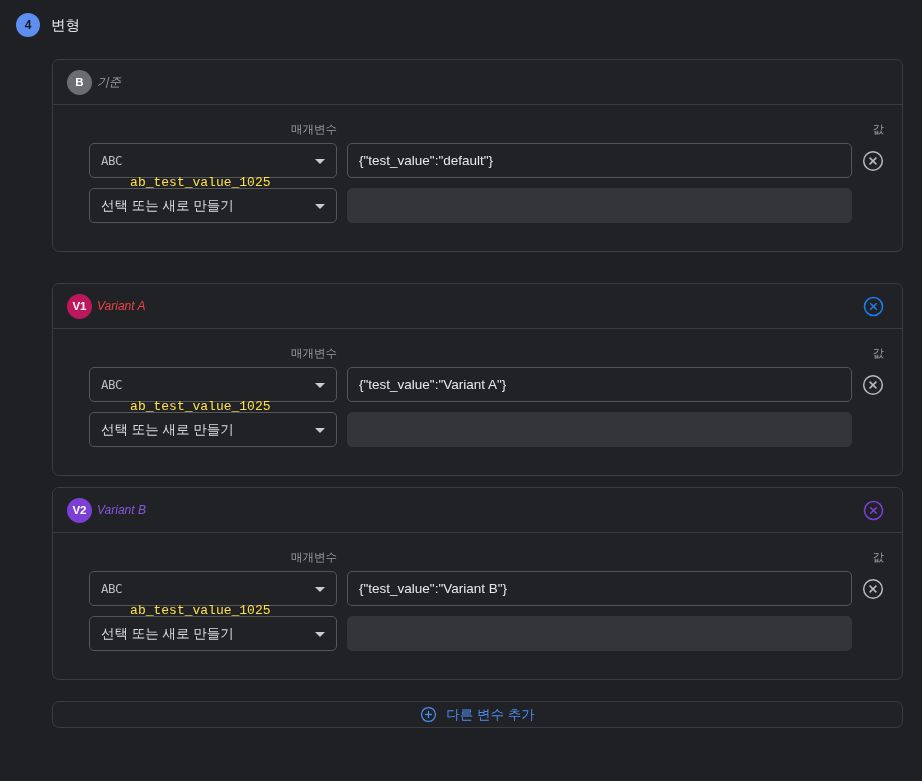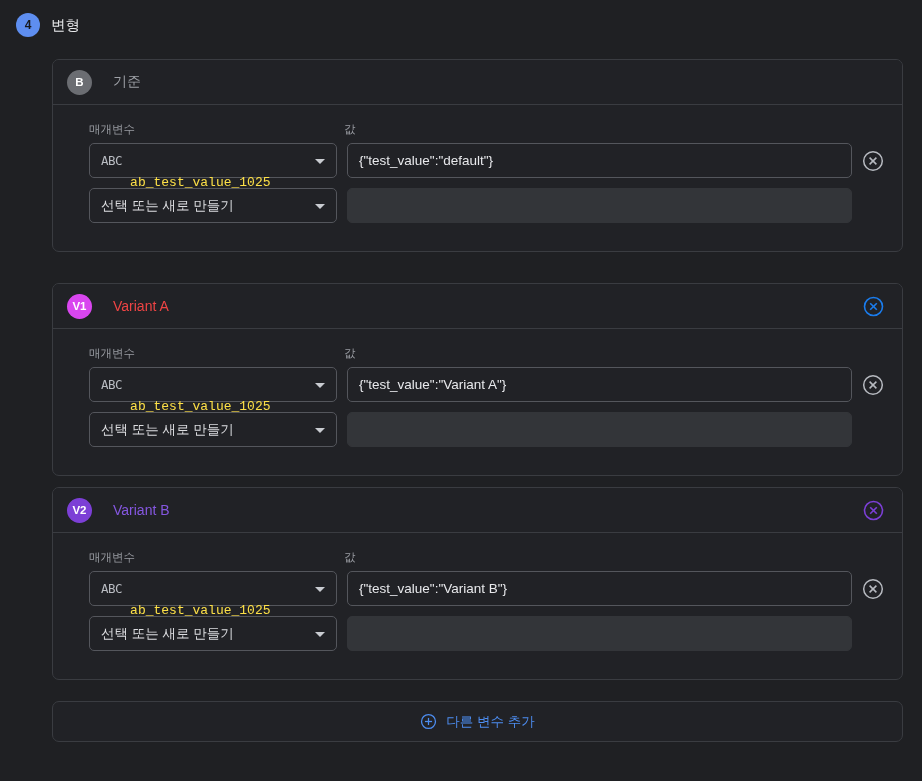--- a/index.html
+++ b/index.html
@@ -40,39 +40,39 @@
     border-bottom: 1px solid #3a3c41;
     background: #212226;
   }
   .variant-badge {
     width: 25px; height: 25px; border-radius: 50%;
     display: flex; align-items: center; justify-content: center;
     font-size: 11.5px; font-weight: 700; color: #ffffff;
     flex: 0 0 auto;
   }
   .badge-base { background: #6b6d72; }
-  .badge-v1   { background: #d946ef; }
+  .badge-v1   { background: #be185d; }
   .badge-v2   { background: #7c3fd6; }
-  .variant-name { margin-left: 21px; font-size: 14px; }
+  .variant-name { margin-left: 5px; font-size: 12px; font-style: italic; }
   .name-base { color: #9ea1a7; }
   .name-v1   { color: #ef4444; }
   .name-v2   { color: #8557e0; }
   .header-spacer { flex: 1 1 auto; }
 
   .remove-variant {
     width: 21px; height: 21px; flex: 0 0 auto;
     display: flex; align-items: center; justify-content: center;
     cursor: pointer;
   }
   .remove-variant svg { display: block; }
 
   
   .card-body { padding: 16px 18px 18px 36px; }
   .labels-row {
-    display: flex; gap: 7px; margin-bottom: 6px;
+    display: flex; gap: 7px; margin-bottom: 6px; text-align: right;
   }
   .field-label {
     font-size: 11.5px; color: #9a9da3;
     line-height: 16px;
   }
   .label-param { width: 248px; flex: 0 0 auto; }
   .label-value { flex: 1 1 auto; }
 
   .field-row {
     display: flex; align-items: center; gap: 10px;
@@ -137,21 +137,21 @@
   .row-delete {
     width: 22px; height: 22px; flex: 0 0 auto;
     display: flex; align-items: center; justify-content: center;
     cursor: pointer;
   }
   .row-delete svg { display: block; }
   .row-delete-spacer { width: 22px; height: 22px; flex: 0 0 auto; }
 
   
   .add-variable {
-    position: absolute; left: 52px; width: 851px; height: 41px;
+    position: absolute; left: 52px; width: 851px; height: 27px;
     background: #212226;
     border: 1px solid #3a3c41;
     border-radius: 7px;
     display: flex; align-items: center; justify-content: center;
     gap: 9px; cursor: pointer;
   }
   .add-variable-label { color: #4d8df0; font-size: 13.5px; }
   .plus-icon { width: 17px; height: 17px; display: block; }
 </style>
 </head>

